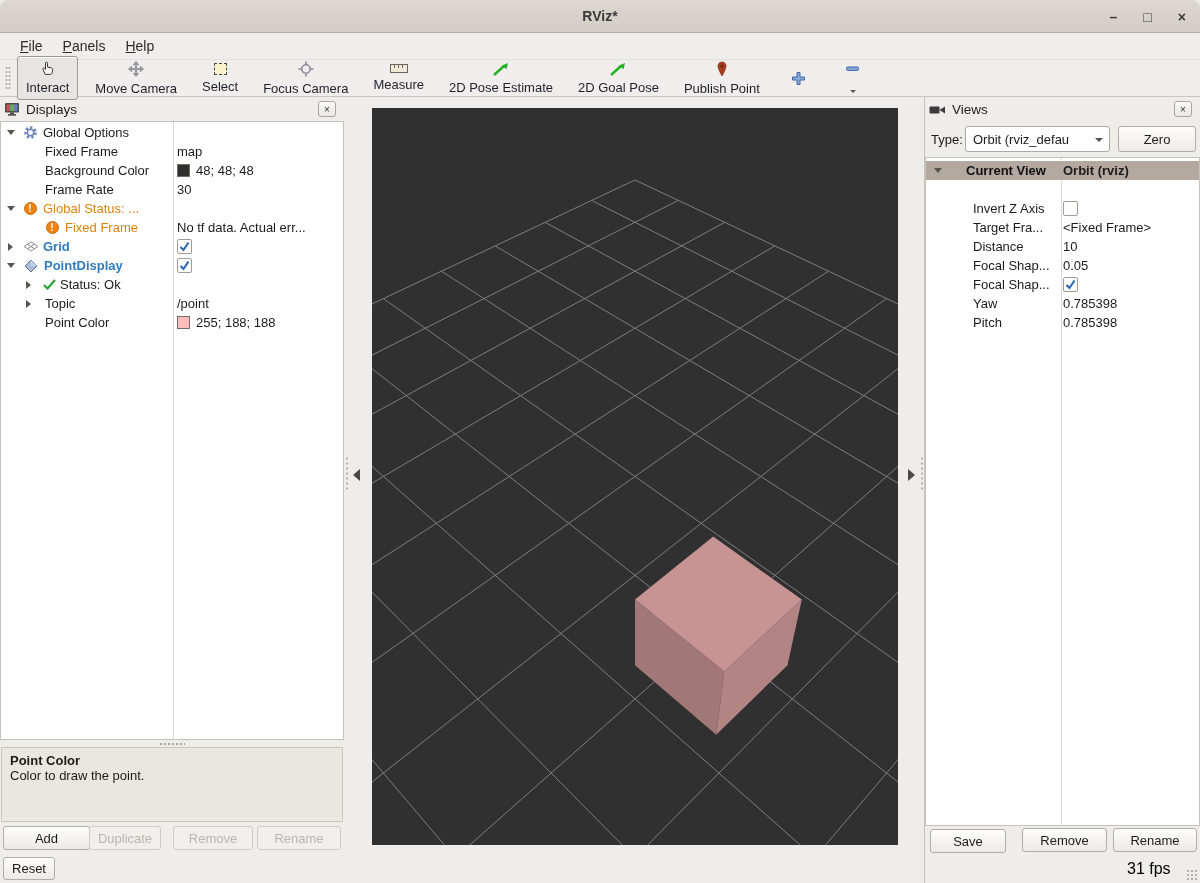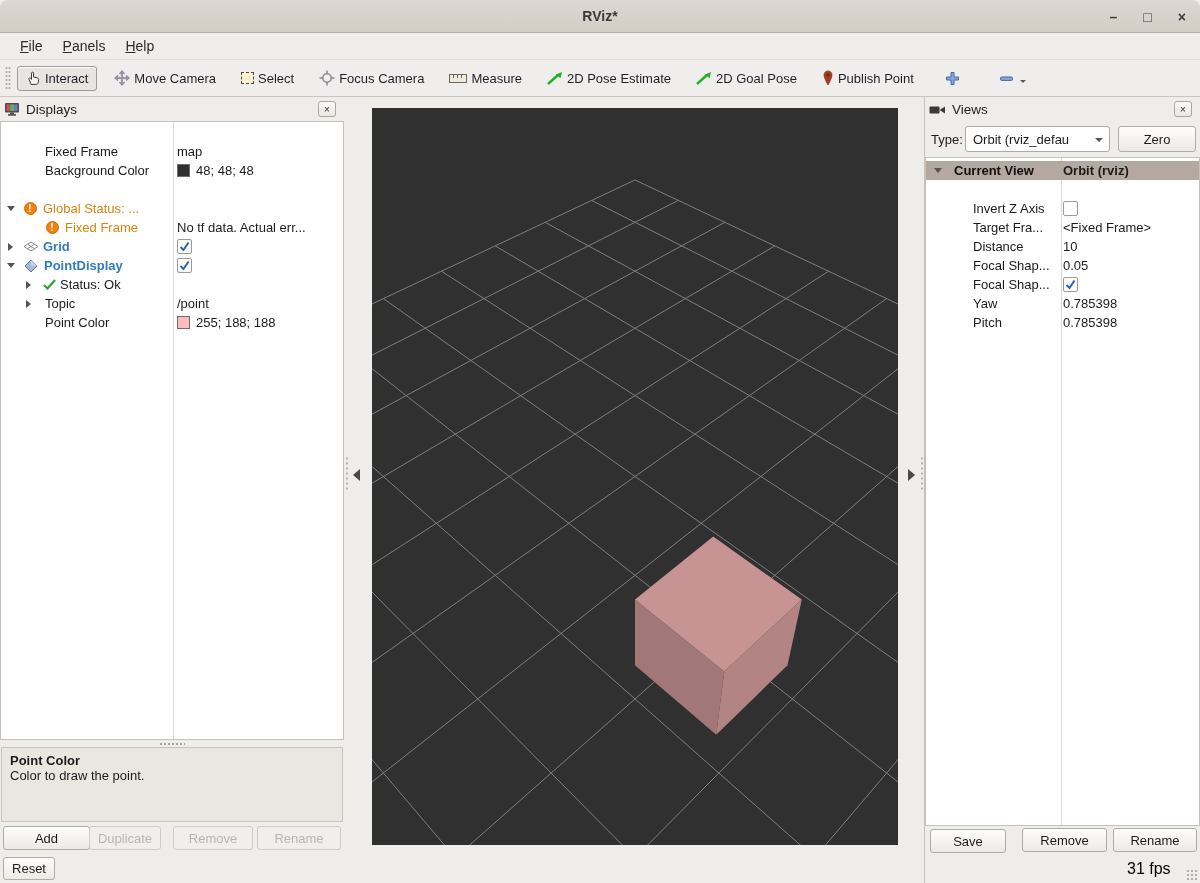--- a/index.html
+++ b/index.html
@@ -18,21 +18,21 @@
     display:flex; align-items:center; padding-left:10px; border-bottom:1px solid #e4e1dc; }
   .menu-item { font-size:14px; color:#2b2b2b; padding:3px 10px; }
   .menu-item span { display:inline-block; }
   .menu-item span::first-letter { text-decoration:underline; }
 
   .toolbar { position:absolute; left:0; top:60px; width:1200px; height:37px; background:#f0eeec;
     border-bottom:1px solid #c9c5bf; display:flex; align-items:center; }
   .tb-handle { width:6px; height:24px; margin:0 6px 0 5px;
     background:radial-gradient(circle,#b3afa8 1px,transparent 1.2px); background-size:3px 4px; }
   .tool { display:flex; align-items:center; gap:4px; font-size:13px; color:#1f1f2a;
-    padding:4px 8px; margin-right:9px; white-space:nowrap; }
+    padding:4px 8px; margin-right:9px; white-space:nowrap;flex-direction:column; }
   .tool.active { background:#e7e5e1; border:1px solid #9e9a92; border-radius:3px; box-shadow:inset 0 1px 0 #fff; }
   .tool .ticn { display:inline-flex; align-items:center; }
   .sel-box { width:13px; height:12px; background:#f8f3cd; border:1px dashed #4a4a4a; display:inline-block; }
   .dd-arrow { width:0; height:0; border:3.5px solid transparent; border-top-color:#5a5750; margin:10px 0 0 2px; }
 
   
   .panel-header { position:absolute; height:23px; display:flex; align-items:center; font-size:13.5px; color:#222; }
   .panel-header .ph-title { margin-left:6px; }
   .close-btn { position:absolute; right:4px; top:3px; width:18px; height:16px; font-size:10px; color:#333;
     background:linear-gradient(#fcfbfa,#e9e7e3); border:1px solid #aaa69e; border-radius:3px;
@@ -85,21 +85,21 @@
   
   .views-panel { position:absolute; left:925px; top:0; width:275px; height:786px; }
   .vp-header { left:4px; top:1px; width:267px; }
   .type-row { position:absolute; left:0; top:28px; width:275px; height:28px; display:flex; align-items:center; }
   .type-label { font-size:13px; color:#1b1b1b; margin-left:6px; }
   .combo { position:absolute; left:40px; top:1px; width:145px; height:26px; background:#fff; border:1px solid #aeaaa2;
     border-radius:3px; display:flex; align-items:center; font-size:13px; color:#1b1b1b; padding-left:7px; overflow:hidden; white-space:nowrap; }
   .combo .ca { position:absolute; right:6px; top:11px; width:0; height:0; border:4px solid transparent; border-top-color:#55524c; }
   .zero-btn { left:193px; top:29px; width:78px; height:26px; }
   .vp-tree { left:0; top:60px; width:275px; height:669px; }
-  .vrow-h { background:#b3a9a0; font-weight:bold; color:#101010; }
+  .vrow-h { background:#b3a9a0; font-weight:bold; color:#101010;gap:12px; }
   .vrow-h .tlabel { font-weight:bold; }
 
   .fps { position:absolute; font-size:16px; color:#000000; }
   .grip { position:absolute; right:2px; bottom:2px; width:12px; height:12px;
     background:radial-gradient(circle,#b3afa8 1px,transparent 1.2px); background-size:4px 4px; }
 </style>
 </head>
 <body>
 
 <div class="titlebar">
@@ -237,34 +237,48 @@
             <rect x="4" y="12.1" width="8" height="1.6" fill="#4a4a4a"></rect>
           </svg>
       </span>
       <span class="ph-title">Displays</span>
       <span class="close-btn">×</span>
     </div>
 
     <div class="tree dp-tree">
       <div class="col-div" style="left:172px"></div>
 
+      <div class="trow" style="top:1px">
+        <span class="exp d" style="margin-left:6px"></span>
+        <span class="ticon" style="margin-left:7px;width:16px">
+          <svg width="15" height="15">
+              <circle cx="7.5" cy="7.5" r="5" fill="none" stroke="#6f87b8" stroke-width="2.6" stroke-dasharray="2.3 2.2"></circle>
+              <circle cx="7.5" cy="7.5" r="3.2" fill="none" stroke="#6f87b8" stroke-width="1.5"></circle>
+            </svg>
+        </span>
+        <span class="tlabel" style="margin-left:5px">Global Options</span>
+      </div>
 
       <div class="trow" style="top:20px">
         <span class="tlabel" style="margin-left:44px">Fixed Frame</span>
         <span class="tval" style="left:176px">map</span>
       </div>
 
       <div class="trow" style="top:39px">
         <span class="tlabel" style="margin-left:44px">Background Color</span>
         <span class="tval" style="left:176px">
           <span class="swatch sw-dark"></span>
           <span>48; 48; 48</span>
         </span>
       </div>
 
+      <div class="trow" style="top:58px">
+        <span class="tlabel" style="margin-left:44px">Frame Rate</span>
+        <span class="tval" style="left:176px">30</span>
+      </div>
 
       <div class="trow orange" style="top:77px">
         <span class="exp d" style="margin-left:6px"></span>
         <span class="ticon" style="margin-left:7px;width:16px">
             <span class="warnicon">!</span>
           </span>
         <span class="tlabel" style="margin-left:5px">Global Status: ...</span>
       </div>
 
       <div class="trow orange" style="top:96px">

